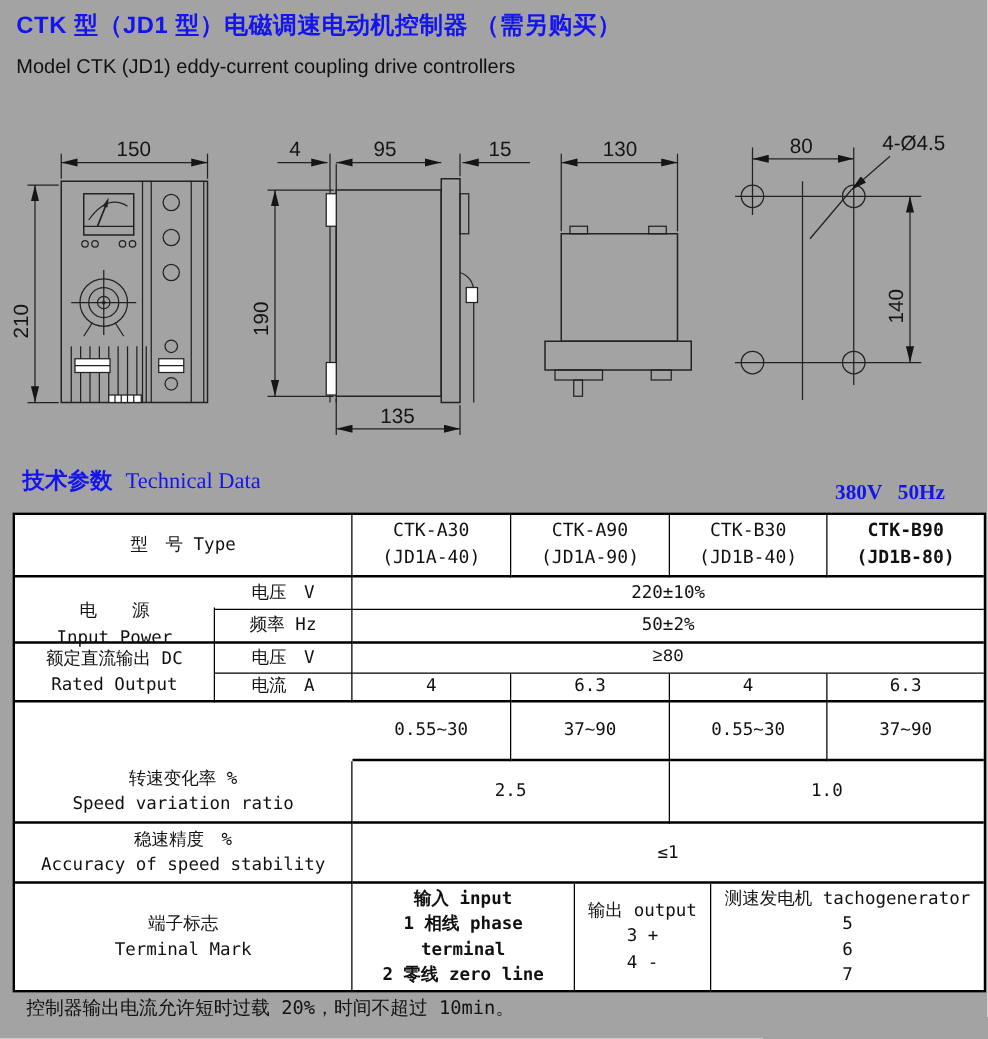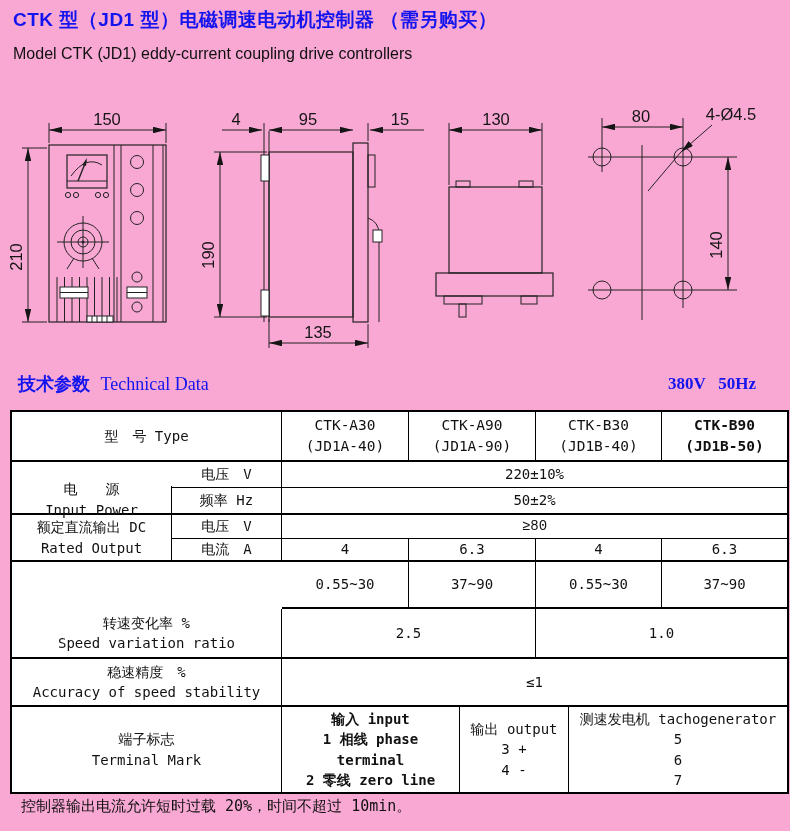--- a/index.html
+++ b/index.html
@@ -1,29 +1,29 @@
 <!DOCTYPE html>
 <html><head>
 <meta charset="utf-8">
 <style>
   html,body{margin:0;padding:0;background:#ffffff;}
   body{width:790px;font-family:"Liberation Sans",sans-serif;color:#111;}
-  .page{position:relative;width:790px;height:831px;background:#f9a8d4;overflow:hidden;}
+  .page{position:relative;width:790px;height:831px;background:#a3a3a3;overflow:hidden;}
 
   .title{position:absolute;left:13px;top:7px;font-size:19px;font-weight:bold;
          color:#1414ee;letter-spacing:.5px;white-space:pre;}
   .subtitle{position:absolute;left:13px;top:45px;font-size:16px;color:#101010;}
 
   svg.draw{position:absolute;left:0;top:95px;}
   svg.draw text{font-family:"Liberation Sans",sans-serif;font-size:16.5px;fill:#151515;}
 
   .tech-head{position:absolute;left:18px;top:372px;color:#1414ee;}
   .tech-head .zh{font-size:18px;font-weight:bold;font-family:"Liberation Sans",sans-serif;}
   .tech-head .en{font-size:18px;font-family:"Liberation Serif",serif;margin-left:6px;}
-  .rating{position:absolute;right:34px;top:374px;color:#1414ee;font-weight:bold;
+  .rating{position:absolute;right:34px;top:384px;color:#1414ee;font-weight:bold;
           font-family:"Liberation Serif",serif;font-size:17px;white-space:pre;margin-left:46px;}
 
   .spec{position:absolute;left:10px;top:410px;display:grid;
         grid-template-columns:160px 110px 127px 51px 76px 33px 93px 125px;
         grid-template-rows:50px 26px 27px 24px 23px 47px 50px 48px 85px;
         border:2px solid #000;background:#fff;
         font-family:"DejaVu Sans Mono","Liberation Mono",monospace;
         font-size:14px;line-height:1.45;}
   .c{border-right:1px solid #000;border-bottom:1px solid #000;
      display:flex;flex-direction:column;align-items:center;justify-content:center;
@@ -205,21 +205,21 @@
     <div class="c b2 models" style="grid-column:4/6;grid-row:1;">
       <span class="ln">CTK-A90</span>
       <span class="ln">(JD1A-90)</span>
     </div>
     <div class="c b2 models" style="grid-column:6/8;grid-row:1;">
       <span class="ln">CTK-B30</span>
       <span class="ln">(JD1B-40)</span>
     </div>
     <div class="c b2 models er" style="grid-column:8/9;grid-row:1;font-weight:bold;">
       <span class="ln">CTK-B90</span>
-      <span class="ln">(JD1B-50)</span>
+      <span class="ln">(JD1B-80)</span>
     </div>
 
     <div class="c b2" style="grid-column:1/2;grid-row:2/4;margin-top:24px;">
       <span class="ln">电　　源</span>
       <span class="ln">Input Power</span>
     </div>
     <div class="c" style="grid-column:2/3;grid-row:2;">
       <span class="ln">电压　V</span>
     </div>
     <div class="c er" style="grid-column:3/9;grid-row:2;">

